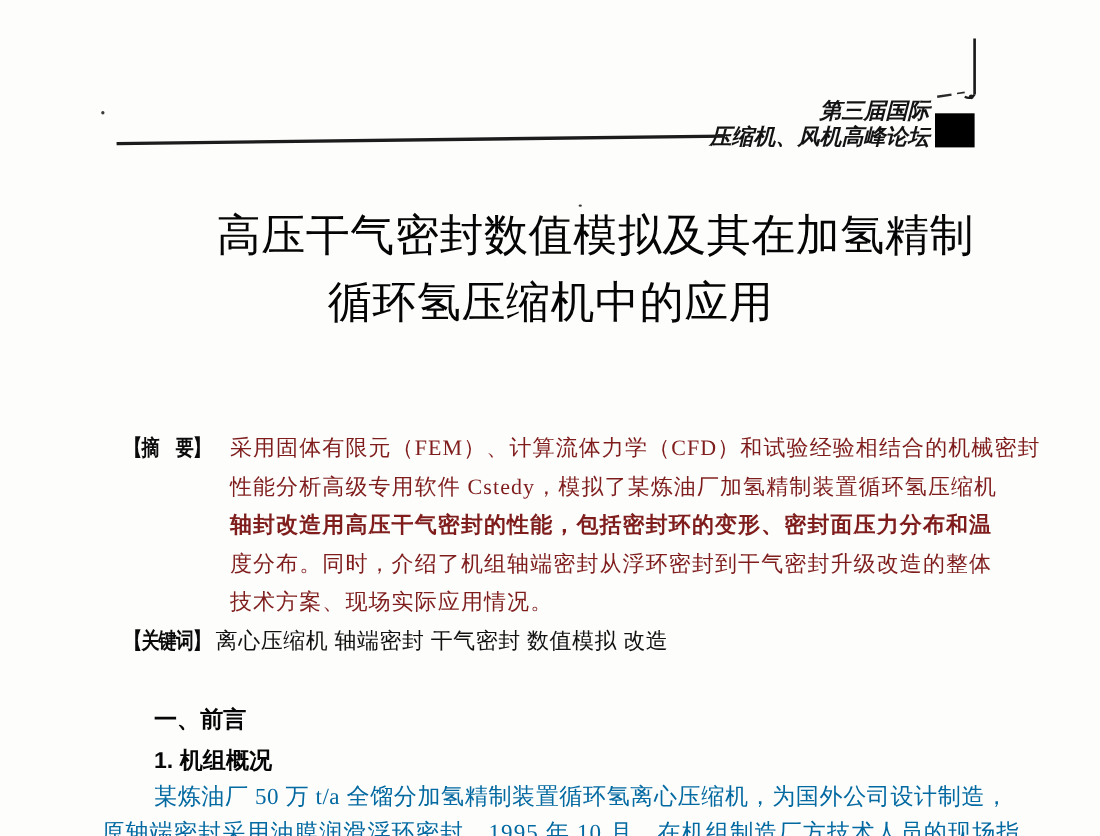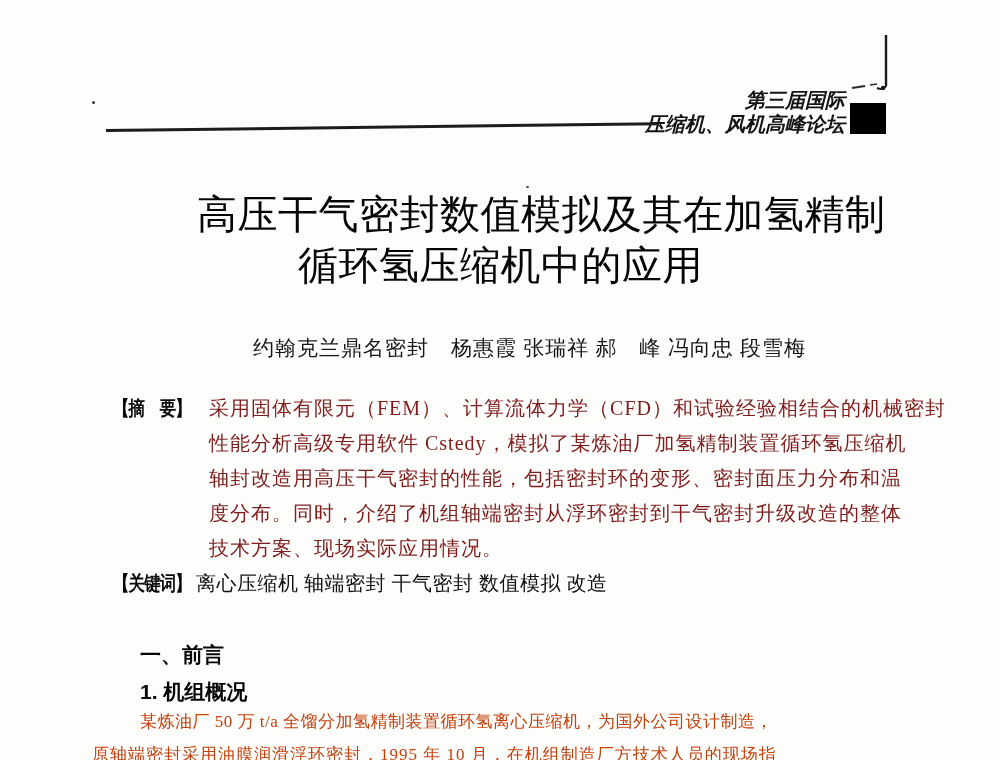--- a/index.html
+++ b/index.html
@@ -49,21 +49,21 @@
 
   
   .doc-title {
     font-family: "Liberation Sans", sans-serif;
     font-weight: normal;
     font-size: 40px;
     letter-spacing: 0.5px;
     color: #050505;
   }
   .title-1 { left: 197px; top: 191px; }
-  .title-2 { left: 298px; top: 242px; }
+  .title-2 { left: 298px; top: 252px; }
 
   
   .authors {
     left: 253px; top: 336px;
     font-size: 21px;
     letter-spacing: 1px;
     color: #161616;
   }
 
   
@@ -79,40 +79,40 @@
   .kw-label  { left: 113px; top: 572px; }
   .abs-line {
     left: 181px;
     font-size: 20px;
     letter-spacing: 1px;
     color: #7f1d1d;
     padding-left: 28px;
   }
   .abs-line-0 { top: 397px; }
   .abs-line-1 { top: 432px; }
-  .abs-line-2 { top: 467px; }
+  .abs-line-2 { top: 467px; font-weight: bold; }
   .abs-line-3 { top: 502px; }
   .abs-line-4 { top: 537px; font-family: Liberation Serif, serif; }
   .kw-text {
     left: 196px; top: 572px;
     font-size: 20px;
     letter-spacing: 0.5px;
     color: #111;
   }
 
   
   .sec-heading {
     font-family: "Liberation Sans", sans-serif;
     font-weight: bold;
     font-size: 21px;
     color: #060606;
   }
   .sec-h1 { left: 140px; top: 643px; }
   .sec-h2 { left: 140px; top: 680px; }
-  .body-line { font-size: 17px; color: #c2410c; }
+  .body-line { font-size: 21px; color: #0369a1; }
   .body-line-1 { left: 140px; top: 712px; letter-spacing: 0.5px; }
   .body-line-2 { left: 92px;  top: 745px; letter-spacing: 1px; }
 </style>
 </head>
 <body>
 
 <div class="page">
 
   <svg class="corner-mark" width="70" height="72" viewBox="0 0 70 72">
     <path d="M56,10 L56,61" stroke="#1a1a1a" stroke-width="2.4" fill="none"></path>
@@ -125,21 +125,20 @@
   <div class="speck speck-2"></div>
 
   <div class="abs masthead masthead-1">第三届国际</div>
   <div class="abs masthead masthead-2">压缩机、风机高峰论坛</div>
   <div class="stamp-block"></div>
   <div class="head-rule"></div>
 
   <div class="abs doc-title title-1">高压干气密封数值模拟及其在加氢精制</div>
   <div class="abs doc-title title-2">循环氢压缩机中的应用</div>
 
-  <div class="abs authors">约翰克兰鼎名密封　杨惠霞 张瑞祥 郝　峰 冯向忠 段雪梅</div>
 
   <div class="abs blk-label abs-label">【摘　要】</div>
   <div class="abs abs-line abs-line-0">采用固体有限元（FEM）、计算流体力学（CFD）和试验经验相结合的机械密封</div>
   <div class="abs abs-line abs-line-1">性能分析高级专用软件 Cstedy，模拟了某炼油厂加氢精制装置循环氢压缩机</div>
   <div class="abs abs-line abs-line-2">轴封改造用高压干气密封的性能，包括密封环的变形、密封面压力分布和温</div>
   <div class="abs abs-line abs-line-3">度分布。同时，介绍了机组轴端密封从浮环密封到干气密封升级改造的整体</div>
   <div class="abs abs-line abs-line-4">技术方案、现场实际应用情况。</div>
 
   <div class="abs blk-label kw-label">【关键词】</div>
   <div class="abs kw-text">离心压缩机 轴端密封 干气密封 数值模拟 改造</div>

